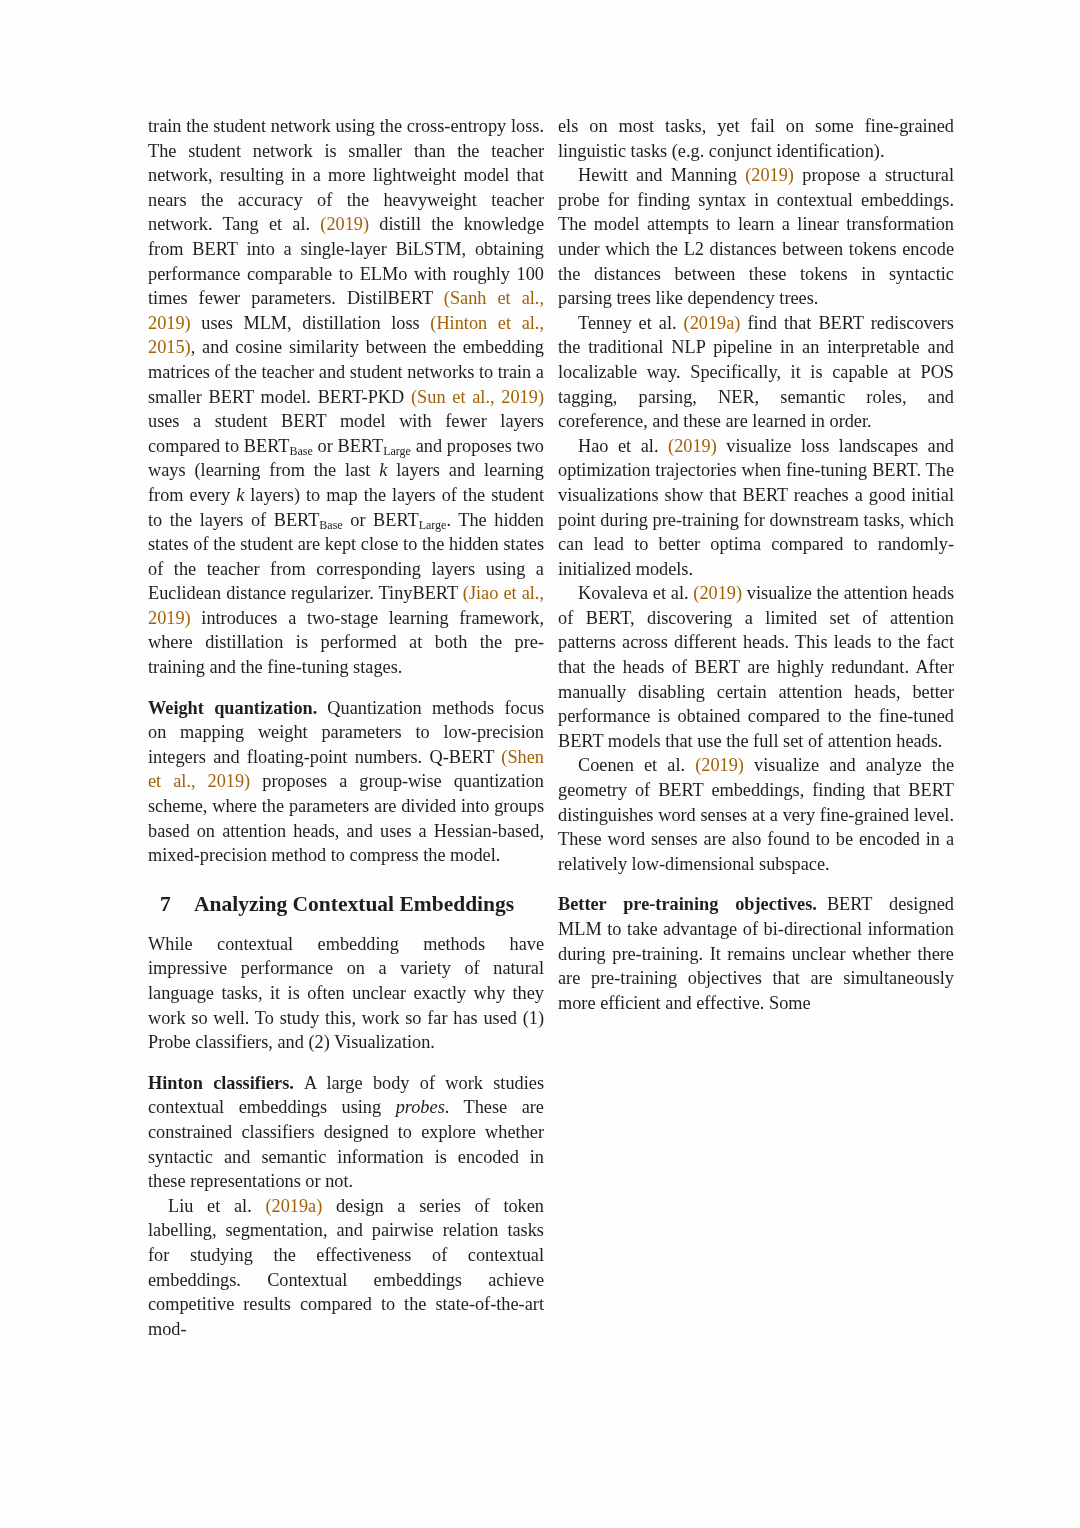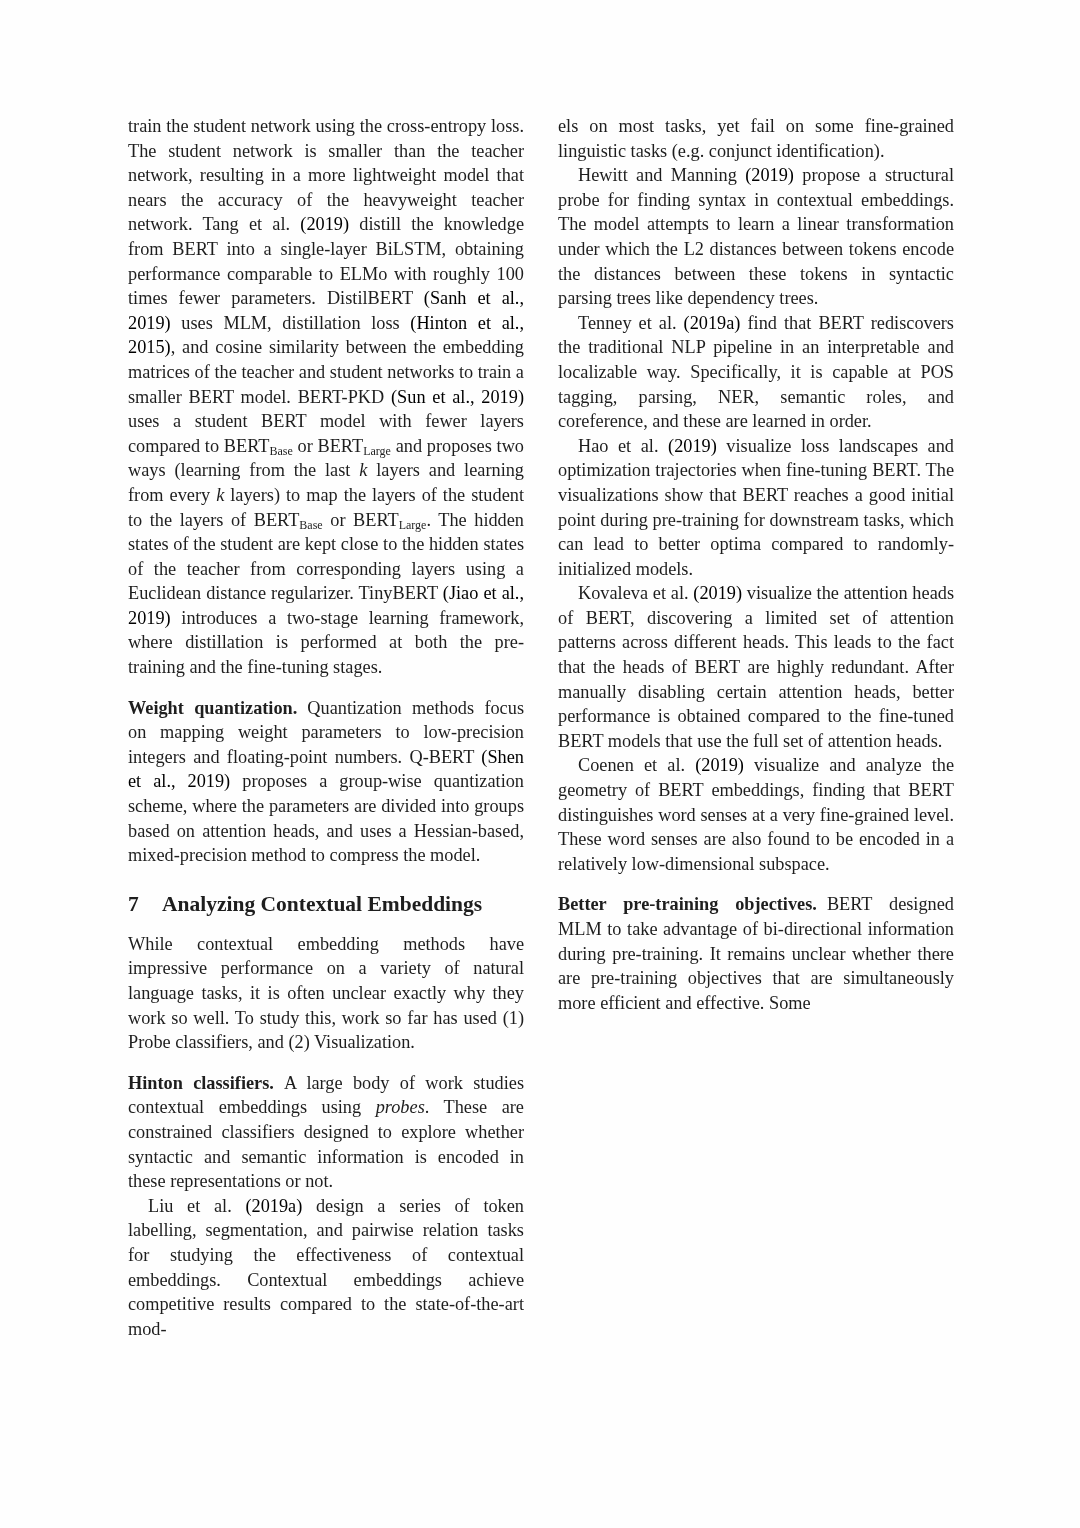--- a/index.html
+++ b/index.html
@@ -1,34 +1,34 @@
 <!DOCTYPE html>
 <html><head>
 <meta charset="utf-8">
 <style>
   html, body { margin: 0; padding: 0; }
   body {
     width: 1080px; height: 1528px; background: #fefefe; position: relative; overflow: hidden;
     font-family: "Liberation Serif", "DejaVu Serif", serif; color: #1e1e1e;
   }
   .col { position: absolute; top: 114px; width: 396px; }
-  #col-left { left: 128px; }
+  #col-left { left: 148px; }
   #col-right { left: 558px; }
   .para {
     margin: 0; font-size: 18.3px; line-height: 24.6px; text-align: justify;
     hyphens: none;
   }
   .para.indent { text-indent: 20px; }
   .gap { margin-top: 16px; }
-  .cite { color: #000000; }
+  .cite { color: #a16207; }
   .runin { font-weight: bold; margin-right: 10px; }
   .ital { font-style: italic; }
   sub.s { font-size: 12px; vertical-align: -3px; line-height: 0; }
   .sec-head {
-    margin: 22px 0 14px 0; font-size: 21.5px; font-weight: bold; line-height: 28px;
+    margin: 22px 0 14px 12px; font-size: 21.5px; font-weight: bold; line-height: 28px;
   }
   .sec-num { display: inline-block; width: 34px; }
 </style>
 </head>
 <body>
 
 <div id="col-left" class="col">
   <p class="para"><span>train the student network using the cross-entropy loss.  The student network is smaller than the teacher network, resulting in a more lightweight model that nears the accuracy of the heavyweight teacher network.  Tang et al. </span><a class="cite">(2019)</a><span> distill the knowledge from BERT into a single-layer BiLSTM, obtaining performance comparable to ELMo with roughly 100 times fewer parameters.  DistilBERT </span><a class="cite">(Sanh et al., 2019)</a><span> uses MLM, distillation loss </span><a class="cite">(Hinton et al., 2015)</a><span>, and cosine similarity between the embedding matrices of the teacher and student networks to train a smaller BERT model.  BERT-PKD </span><a class="cite">(Sun et al., 2019)</a><span> uses a student BERT model with fewer layers compared to BERT</span><sub class="s">Base</sub><span> or BERT</span><sub class="s">Large</sub><span> and proposes two ways (learning from the last </span><span class="ital">k</span><span> layers and learning from every </span><span class="ital">k</span><span> layers) to map the layers of the student to the layers of BERT</span><sub class="s">Base</sub><span> or BERT</span><sub class="s">Large</sub><span>.  The hidden states of the student are kept close to the hidden states of the teacher from corresponding layers using a Euclidean distance regularizer.  TinyBERT </span><a class="cite">(Jiao et al., 2019)</a><span> introduces a two-stage learning framework, where distillation is performed at both the pre-training and the fine-tuning stages.</span></p>
 
   <p class="para gap"><span class="runin">Weight quantization.</span><span><span>Quantization methods focus on mapping weight parameters to low-precision integers and floating-point numbers. Q-BERT </span><a class="cite">(Shen et al., 2019)</a><span> proposes a group-wise quantization scheme, where the parameters are divided into groups based on attention heads, and uses a Hessian-based, mixed-precision method to compress the model.</span></span></p>

